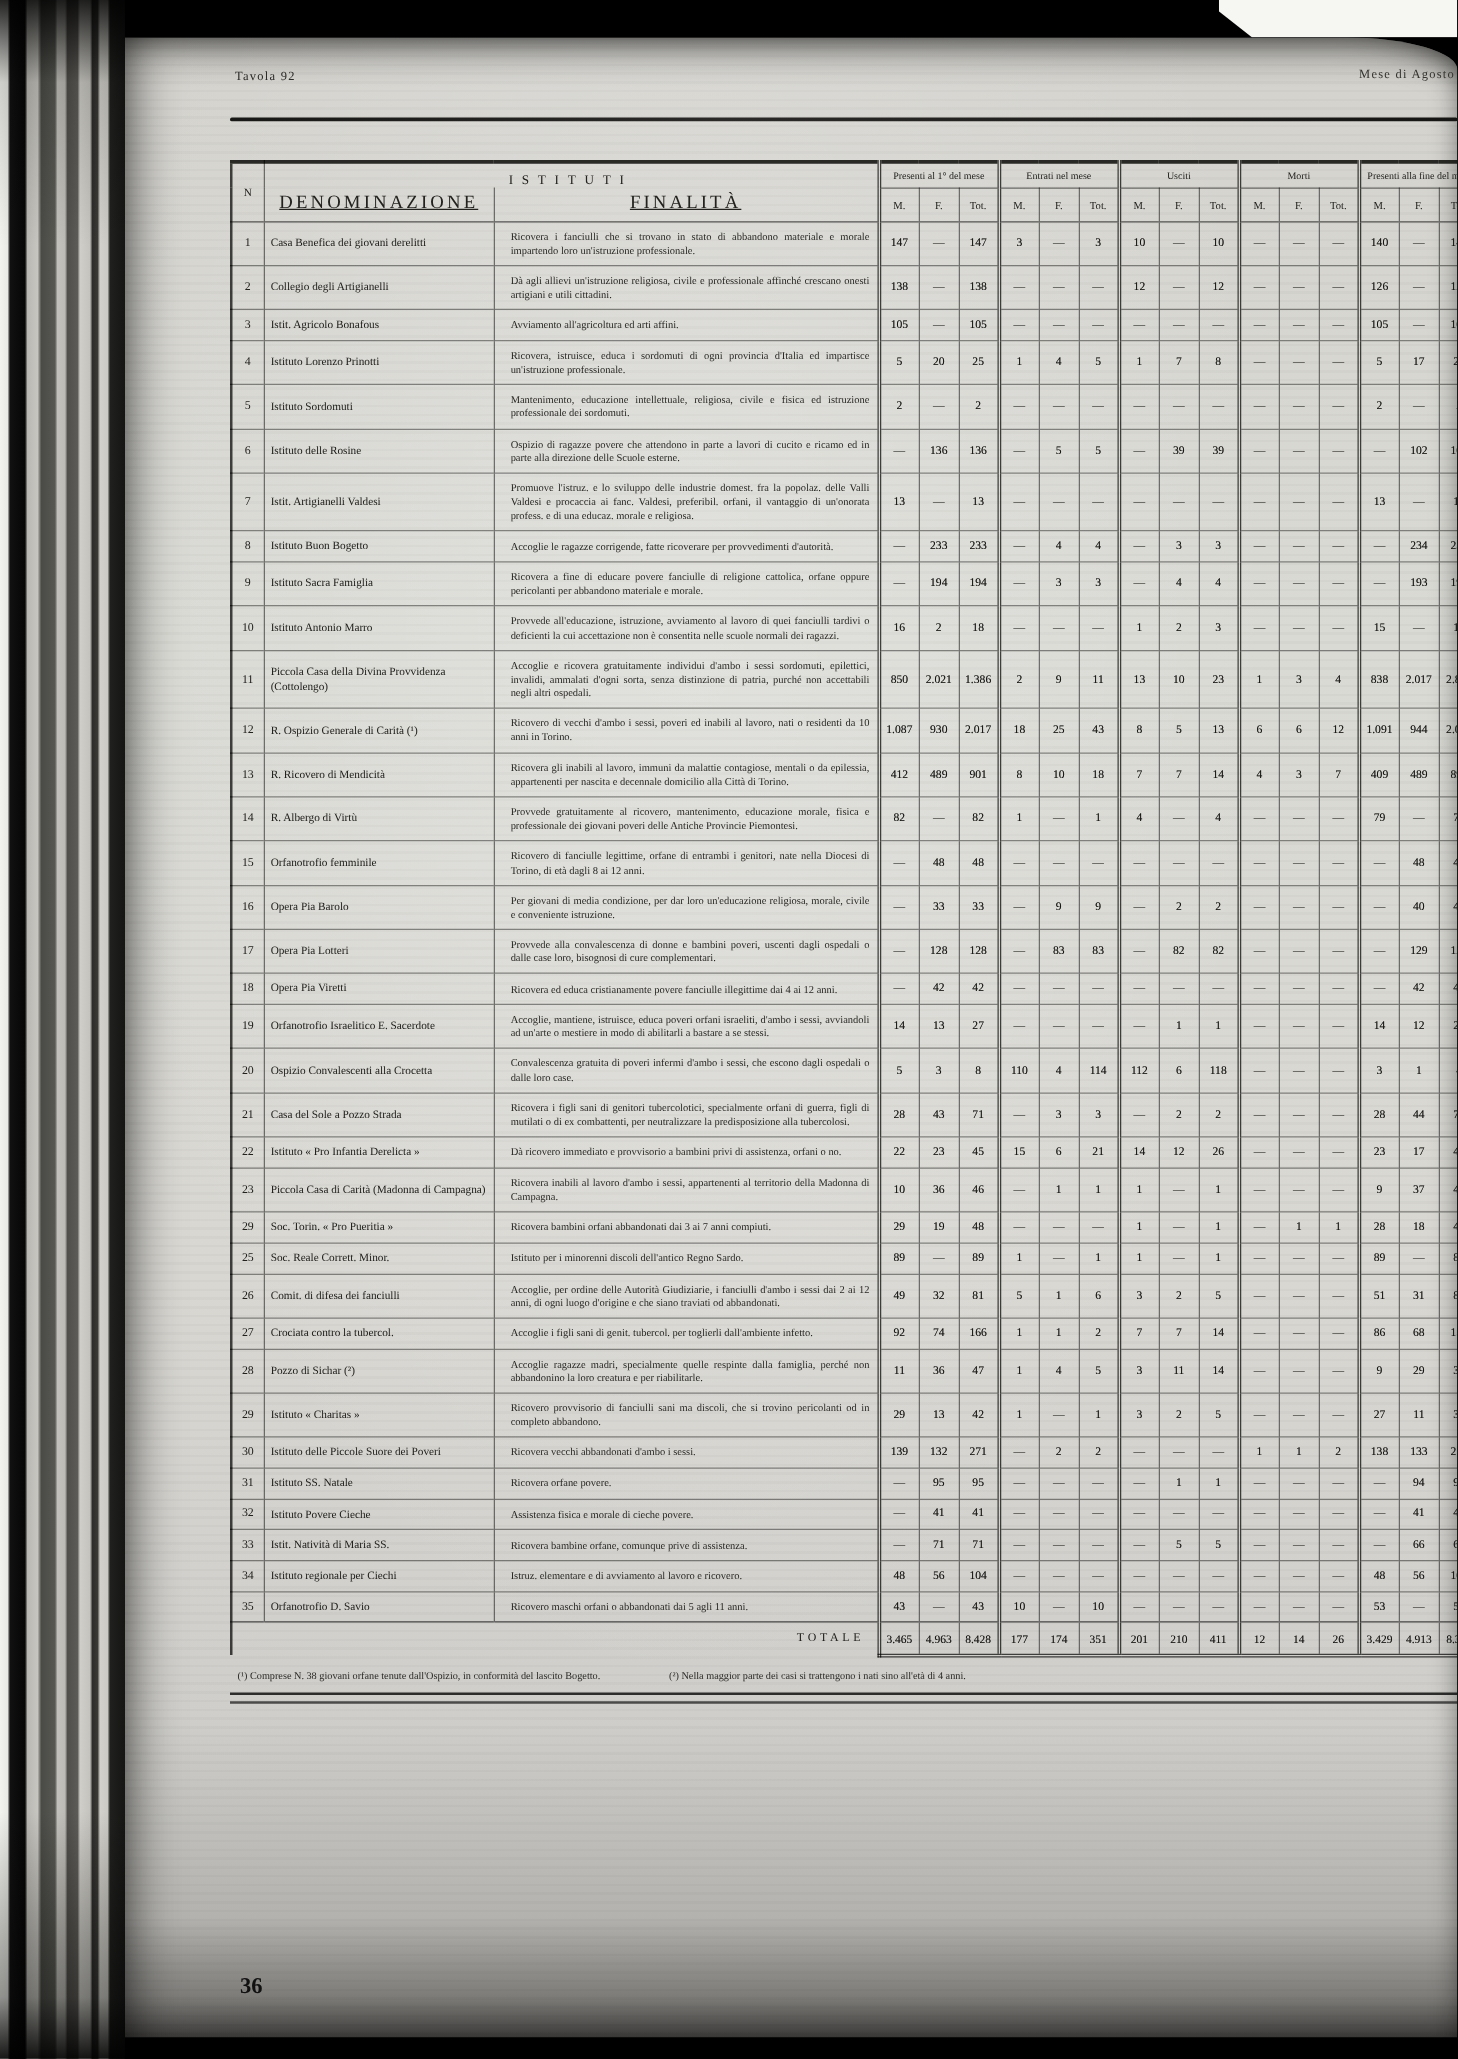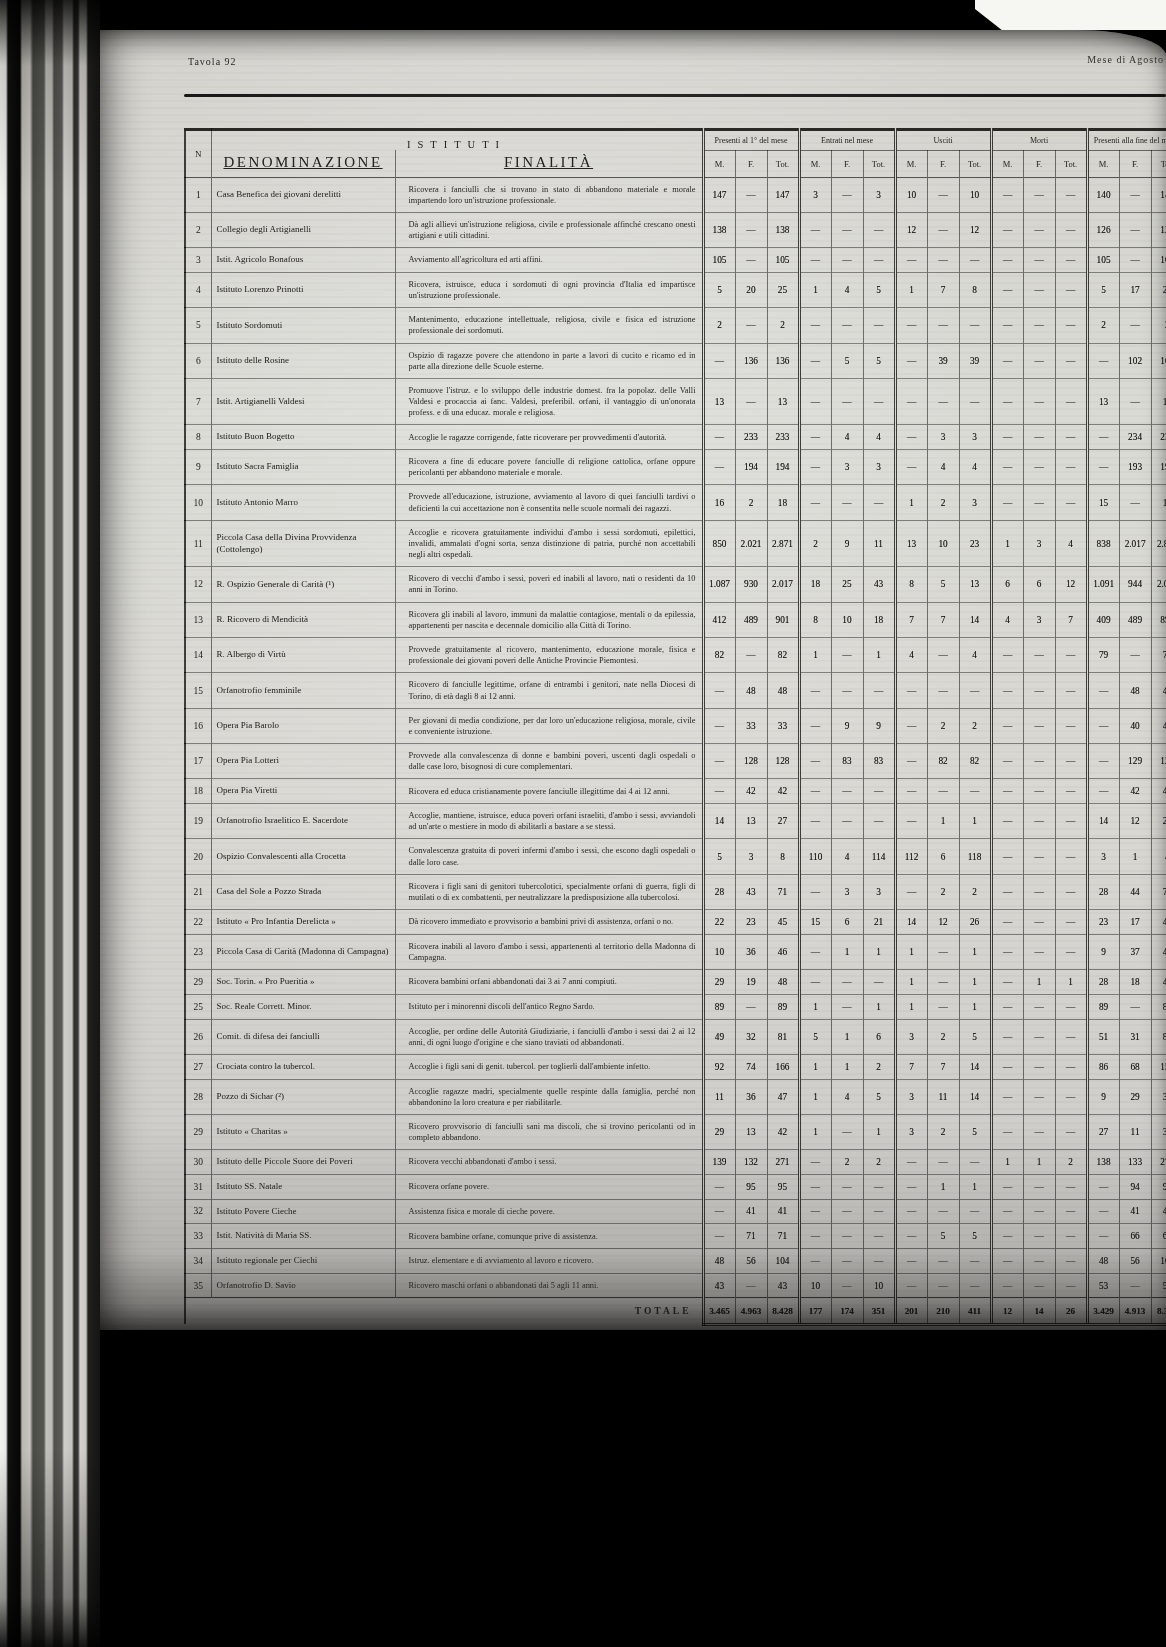--- a/index.html
+++ b/index.html
@@ -17,21 +17,21 @@
         #f2f2ee 0px,#e9e9e5 6px,#111 8px,#060606 20px,
         #b9b8b2 22px,#c6c5bf 30px,#4a4a46 33px,#585853 44px,
         #c2c1bb 46px,#bcbbb5 52px,#514f4b 54px,#5d5b57 62px,
         #cfcec8 64px,#c4c3bd 72px,#2e2d2b 74px,#3a3936 78px,
         #d2d1cb 80px,#cbcac4 86px,#20201e 88px,#151514 100px);
   }
   .spine::after{content:"";position:absolute;inset:0;
     background:linear-gradient(180deg,rgba(0,0,0,.85) 0,rgba(0,0,0,.15) 4%,rgba(0,0,0,0) 12%,rgba(0,0,0,0) 88%,rgba(0,0,0,.4) 97%,rgba(0,0,0,.9) 100%);}
   
   .page{
-    position:absolute;left:100px;top:30px;width:1066px;height:1300px;
+    position:absolute;left:100px;top:30px;width:1066px;height:1600px;
     overflow:hidden;
     border-top-right-radius:90px 26px;
     background:
       radial-gradient(ellipse at 42% 28%,rgba(255,255,255,.20),rgba(255,255,255,0) 55%),
       repeating-linear-gradient(180deg,rgba(0,0,0,.025) 0 2px,rgba(0,0,0,0) 2px 7px),
       linear-gradient(180deg,#b9b8b3 0,#d4d3ce 2.5%,#dadad5 30%,#d8d7d2 62%,#cfceca 84%,#b3b2ae 94%,#7c7b78 98%,#403f3d 100%);
     box-shadow:inset 26px 0 38px -20px rgba(0,0,0,.55),
                inset 0 16px 26px -14px rgba(0,0,0,.65),
                inset -14px 0 24px -16px rgba(0,0,0,.35);
   }
@@ -67,21 +67,21 @@
   th.hname.fin{border-left:1px solid rgba(0,0,0,.5);text-align:center;}
   .gs{border-left:3px double rgba(0,0,0,.72);}
   .v{border-left:1px solid rgba(0,0,0,.5);}
   tbody td{border-top:1px solid rgba(0,0,0,.42);}
   tbody tr:first-child td{border-top:1.5px solid rgba(0,0,0,.6);}
   td.n{text-align:center;font-size:9.5px;padding:6px 1px;color:#21201d;}
   td.name{font-size:9px;line-height:1.3;padding:6px 3px 6px 5px;border-left:1px solid rgba(0,0,0,.5);color:#21201d;}
   td.fin{font-size:8.4px;line-height:1.33;text-align:justify;padding:6px 6px 6px 13px;border-left:1px solid rgba(0,0,0,.5);color:#282724;}
   td.val{font-size:9.3px;text-align:center;padding:6px 1px;color:#161513;text-shadow:0 0 .5px rgba(0,0,0,.45);}
   td.dash{color:#4c4b47;}
-  tr.totrow td{border-top:1.2px solid rgba(0,0,0,.65);font-weight:bold;margin-top:16px;}
+  tr.totrow td{border-top:1.2px solid rgba(0,0,0,.65);font-weight:normal;margin-top:16px;}
   tr.totrow td.val{font-size:9.2px;border-bottom:3px double rgba(0,0,0,.7);}
   td.totlabel{text-align:right;padding:8px 10px 8px 0;font-size:9.5px;letter-spacing:3px;text-transform:uppercase;font-weight:bold;border-left:none;}
   
   .footrow{display:flex;gap:55px;margin:10px 0 0 6px;font-size:8.2px;color:#2b2a27;}
   .closerule{margin-top:9px;height:5px;width:995px;
     border-top:2px solid rgba(5,5,5,.8);border-bottom:2px solid rgba(5,5,5,.65);}
   .folio{position:absolute;left:92px;top:1548px;font-size:18px;font-weight:bold;color:#111;}
 </style>
 </head>
 <body>
@@ -345,21 +345,21 @@
             <td class="val gs">15</td>
             <td class="val v dash">—</td>
             <td class="val v">15</td>
           </tr>
           <tr>
             <td class="n">11</td>
             <td class="name">Piccola Casa della Divina Provvidenza (Cottolengo)</td>
             <td class="fin">Accoglie e ricovera gratuitamente individui d'ambo i sessi sordomuti, epilettici, invalidi, ammalati d'ogni sorta, senza distinzione di patria, purché non accettabili negli altri ospedali.</td>
             <td class="val gs">850</td>
             <td class="val v">2.021</td>
-            <td class="val v">2.871</td>
+            <td class="val v">1.386</td>
             <td class="val gs">2</td>
             <td class="val v">9</td>
             <td class="val v">11</td>
             <td class="val gs">13</td>
             <td class="val v">10</td>
             <td class="val v">23</td>
             <td class="val gs">1</td>
             <td class="val v">3</td>
             <td class="val v">4</td>
             <td class="val gs">838</td>

